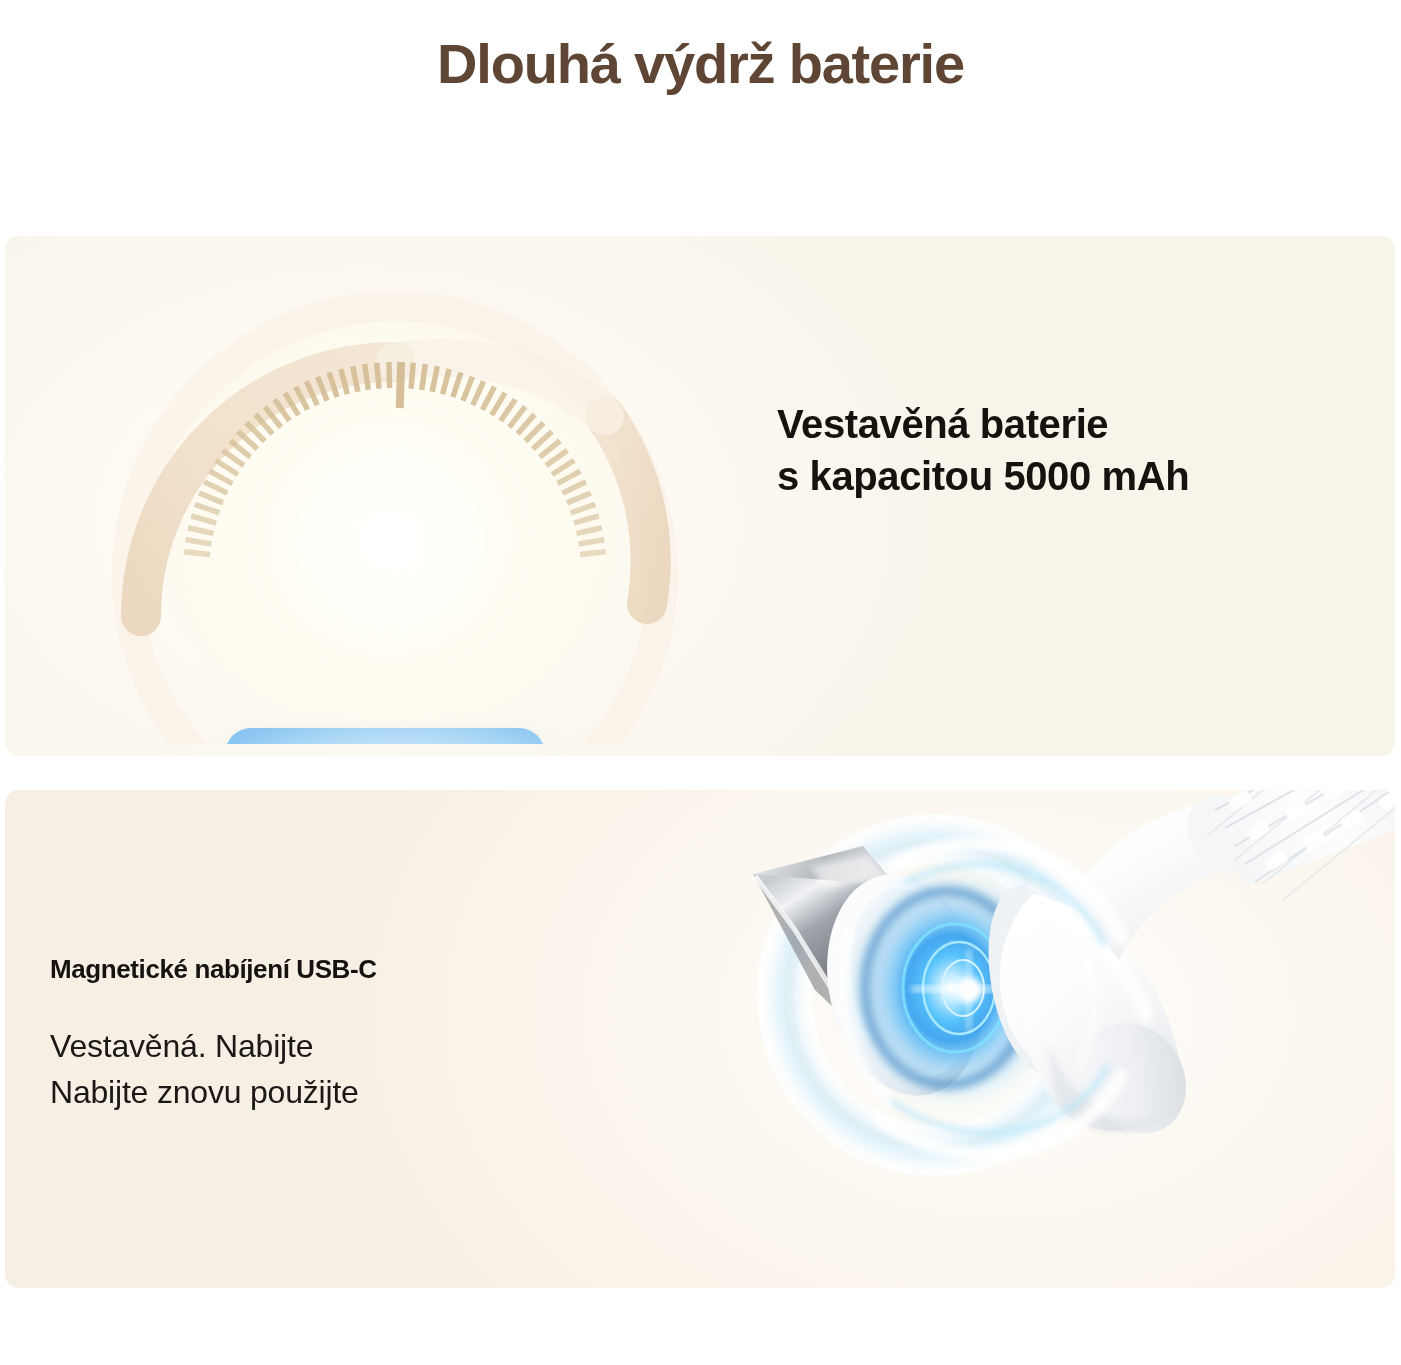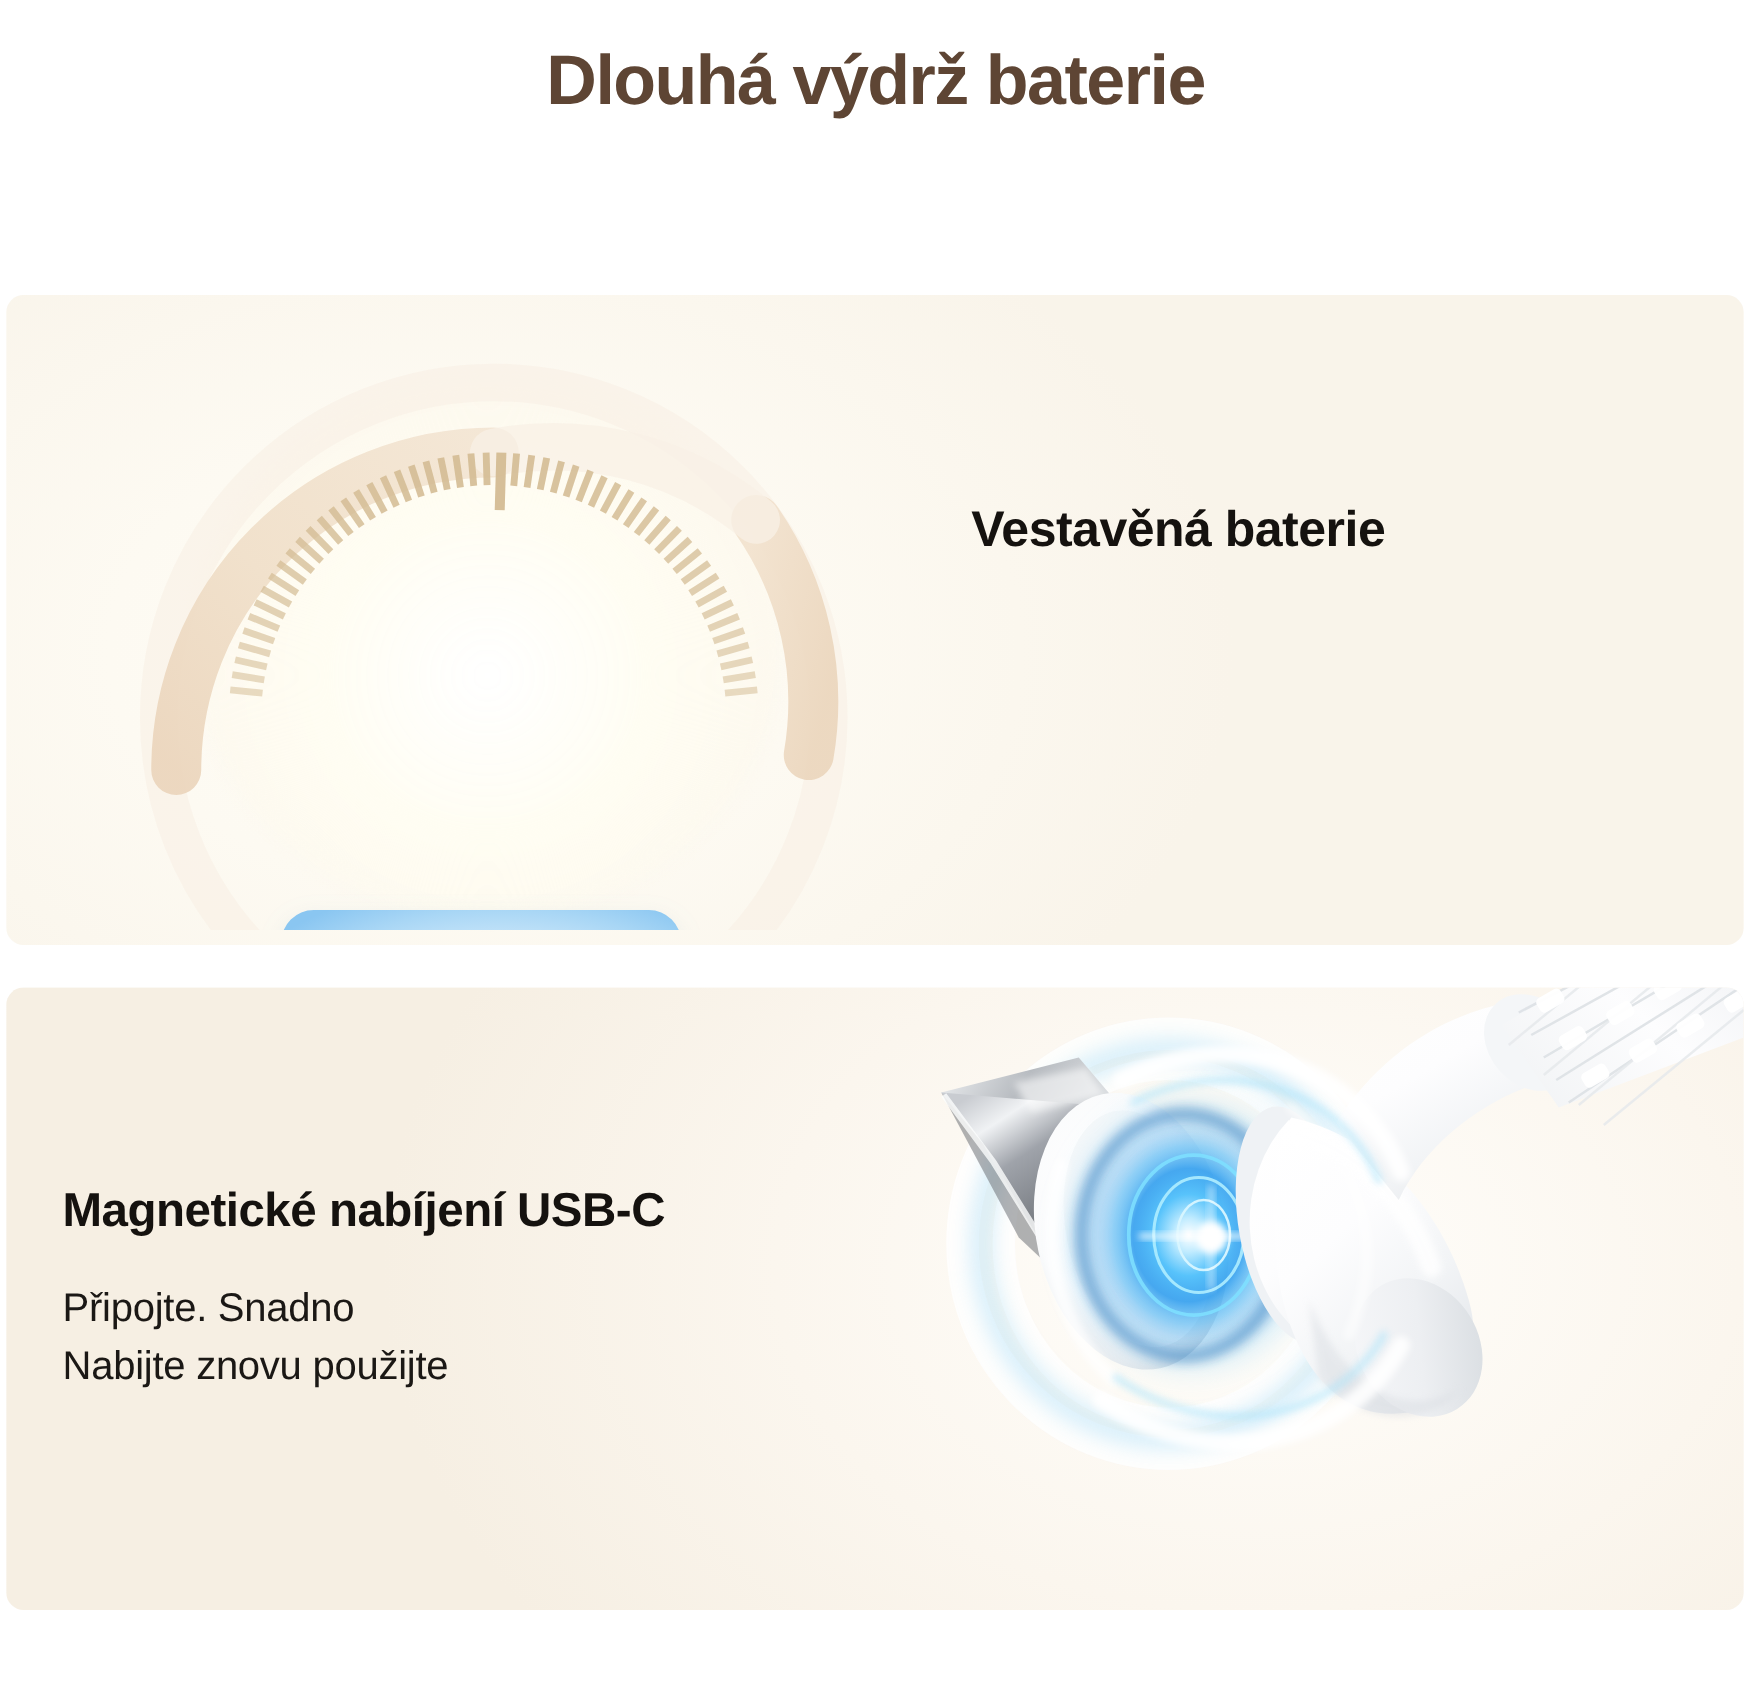--- a/index.html
+++ b/index.html
@@ -110,21 +110,21 @@
   }
 
   
   .p2-text {
     position: absolute;
     left: 45px;
     top: 155px;
     width: 660px;
   }
   .p2-heading {
-    font-size: 38px;
+    font-size: 26px;
     font-weight: 700;
     line-height: 48px;
     color: #15120f;
     letter-spacing: -0.4px;
     white-space: nowrap;
   }
   .p2-sub {
     margin-top: 30px;
     font-size: 32px;
     font-weight: 400;
@@ -261,30 +261,31 @@
                    v -118 a 26 26 0 0 1 26 -26 z" fill="url(#battGrad)"></path>
         </g>
 
         <path d="M 352 516 L 310 580 L 338 580 L 324 626 L 368 562 L 340 562 Z" fill="url(#boltGrad)"></path>
       </svg>
     </div>
 
     <div class="p1-text">
       <div class="p1-heading">
         <div>Vestavěná baterie</div>
+        <div>s kapacitou 5000 mAh</div>
       </div>
     </div>
   </div>
 
   <div class="panel panel-2">
 
     <div class="p2-text">
       <div class="p2-heading">Magnetické nabíjení USB-C</div>
       <div class="p2-sub">
-        <div>Připojte. Snadno</div>
+        <div>Vestavěná. Nabijte</div>
         <div>Nabijte znovu použijte</div>
       </div>
     </div>
 
     <div class="connector-wrap">
       <svg class="connector-svg" width="760" height="498" viewBox="0 0 760 498">
         <defs>
           <linearGradient id="usbcMetal" x1="0.15" y1="0" x2="0.85" y2="1">
             <stop offset="0%" stop-color="#C9CCD1"></stop>
             <stop offset="14%" stop-color="#F0F2F4"></stop>

